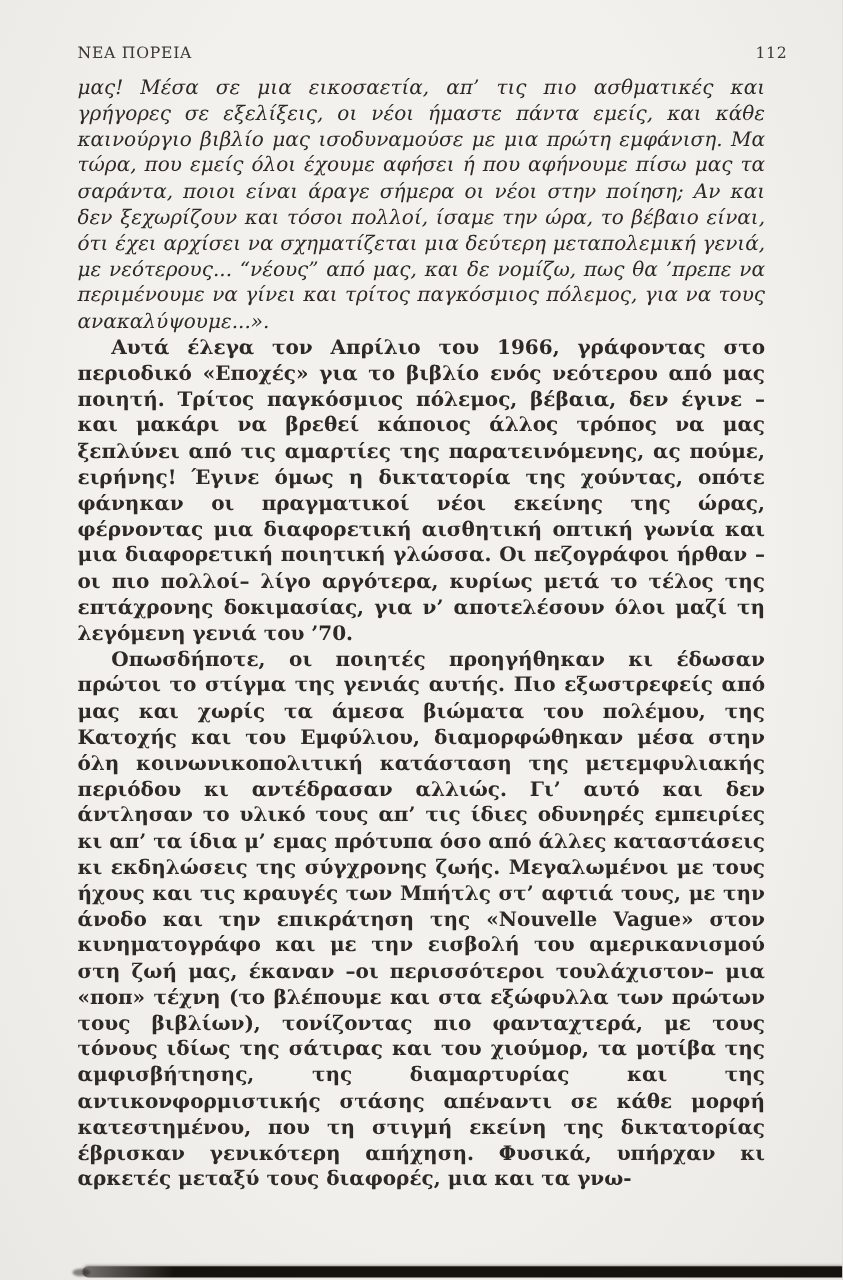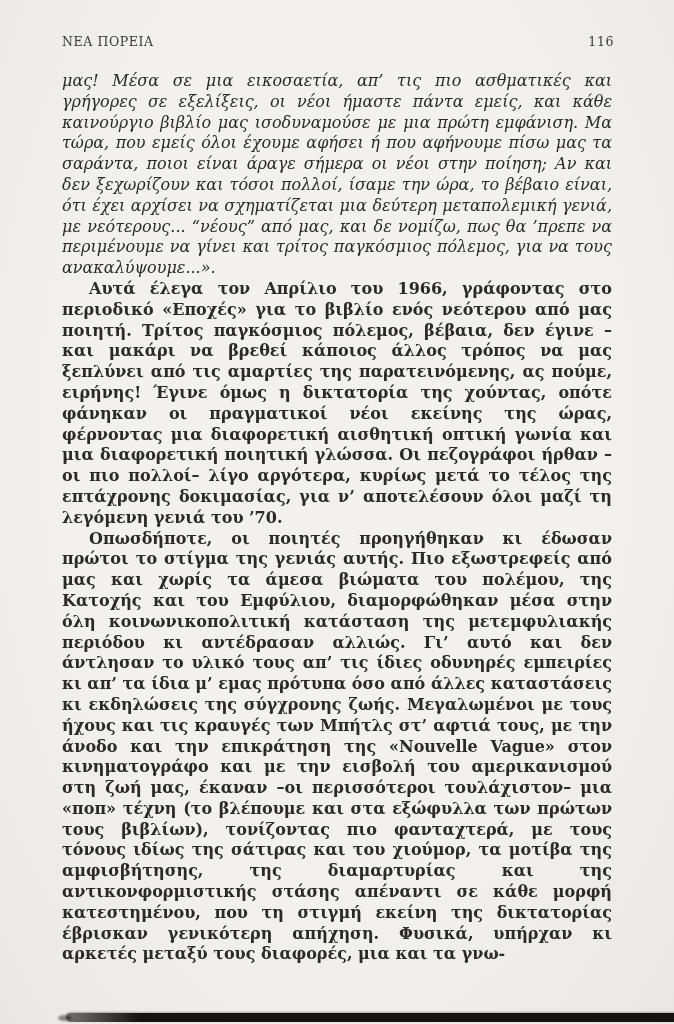--- a/index.html
+++ b/index.html
@@ -14,31 +14,31 @@
     margin: 0 auto;
     background: radial-gradient(ellipse at 50% 42%, #f2f1ee 55%, #e9e8e4 100%);
     overflow: hidden;
     font-family: "DejaVu Serif", "Liberation Serif", serif;
     color: #2e2b28;
   }
   .page-header {
     position: absolute;
     top: 34px;
     left: 62px;
-    right: 60px;
+    right: 44px;
     display: flex;
     justify-content: space-between;
     align-items: baseline;
     font-size: 12.5px;
     letter-spacing: 0.6px;
     color: #3a3734;
   }
   .body-text {
     position: absolute;
-    top: 71px;
+    top: 60px;
     left: 62px;
     width: 550px;
     font-size: 16px;
     line-height: 20.8px;
     text-align: justify;
     color: #2c2926;
   }
   .body-text p {
     margin: 0;
     padding: 0;
@@ -71,21 +71,21 @@
     filter: blur(1px);
   }
 </style>
 </head>
 <body>
 
 <div class="scan-page">
 
   <div class="page-header">
     <span>ΝΕΑ ΠΟΡΕΙΑ</span>
-    <span>116</span>
+    <span>112</span>
   </div>
 
   <div class="body-text">
     <p class="para-opening">μας! Μέσα σε μια εικοσαετία, απ’ τις πιο ασθματικές και γρήγορες σε εξελίξεις, οι νέοι ήμαστε πάντα εμείς, και κάθε καινούργιο βιβλίο μας ισοδυναμούσε με μια πρώτη εμφάνιση. Μα τώρα, που εμείς όλοι έχουμε αφήσει ή που αφήνουμε πίσω μας τα σαράντα, ποιοι είναι άραγε σήμερα οι νέοι στην ποίηση; Αν και δεν ξεχωρίζουν και τόσοι πολλοί, ίσαμε την ώρα, το βέβαιο είναι, ότι έχει αρχίσει να σχηματίζεται μια δεύτερη μεταπολεμική γενιά, με νεότερους... “νέους” από μας, και δε νομίζω, πως θα ’πρεπε να περιμένουμε να γίνει και τρίτος παγκόσμιος πόλεμος, για να τους ανακαλύψουμε...».</p>
     <p class="para-indented">Αυτά έλεγα τον Απρίλιο του 1966, γράφοντας στο περιοδικό «Εποχές» για το βιβλίο ενός νεότερου από μας ποιητή. Τρίτος παγκόσμιος πόλεμος, βέβαια, δεν έγινε – και μακάρι να βρεθεί κάποιος άλλος τρόπος να μας ξεπλύνει από τις αμαρτίες της παρατεινόμενης, ας πούμε, ειρήνης! Έγινε όμως η δικτατορία της χούντας, οπότε φάνηκαν οι πραγματικοί νέοι εκείνης της ώρας, φέρνοντας μια διαφορετική αισθητική οπτική γωνία και μια διαφορετική ποιητική γλώσσα. Οι πεζογράφοι ήρθαν –οι πιο πολλοί– λίγο αργότερα, κυρίως μετά το τέλος της επτάχρονης δοκιμασίας, για ν’ αποτελέσουν όλοι μαζί τη λεγόμενη γενιά του ’70.</p>
     <p class="para-indented">Οπωσδήποτε, οι ποιητές προηγήθηκαν κι έδωσαν πρώτοι το στίγμα της γενιάς αυτής. Πιο εξωστρεφείς από μας και χωρίς τα άμεσα βιώματα του πολέμου, της Κατοχής και του Εμφύλιου, διαμορφώθηκαν μέσα στην όλη κοινωνικοπολιτική κατάσταση της μετεμφυλιακής περιόδου κι αντέδρασαν αλλιώς. Γι’ αυτό και δεν άντλησαν το υλικό τους απ’ τις ίδιες οδυνηρές εμπειρίες κι απ’ τα ίδια μ’ εμας πρότυπα όσο από άλλες καταστάσεις κι εκδηλώσεις της σύγχρονης ζωής. Μεγαλωμένοι με τους ήχους και τις κραυγές των Μπήτλς στ’ αφτιά τους, με την άνοδο και την επικράτηση της «Nouvelle Vague» στον κινηματογράφο και με την εισβολή του αμερικανισμού στη ζωή μας, έκαναν –οι περισσότεροι τουλάχιστον– μια «ποπ» τέχνη (το βλέπουμε και στα εξώφυλλα των πρώτων τους βιβλίων), τονίζοντας πιο φανταχτερά, με τους τόνους ιδίως της σάτιρας και του χιούμορ, τα μοτίβα της αμφισβήτησης, της διαμαρτυρίας και της αντικονφορμιστικής στάσης απέναντι σε κάθε μορφή κατεστημένου, που τη στιγμή εκείνη της δικτατορίας έβρισκαν γενικότερη απήχηση. Φυσικά, υπήρχαν κι αρκετές μεταξύ τους διαφορές, μια και τα γνω-</p>
   </div>
 
   <div class="scan-edge-smudge"></div>
   <div class="scan-edge-shadow"></div>

